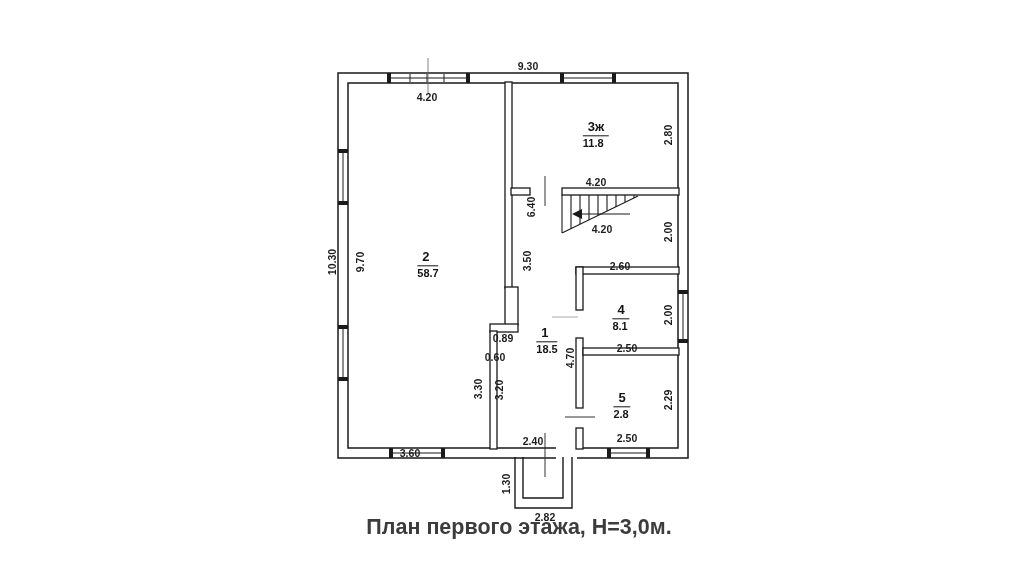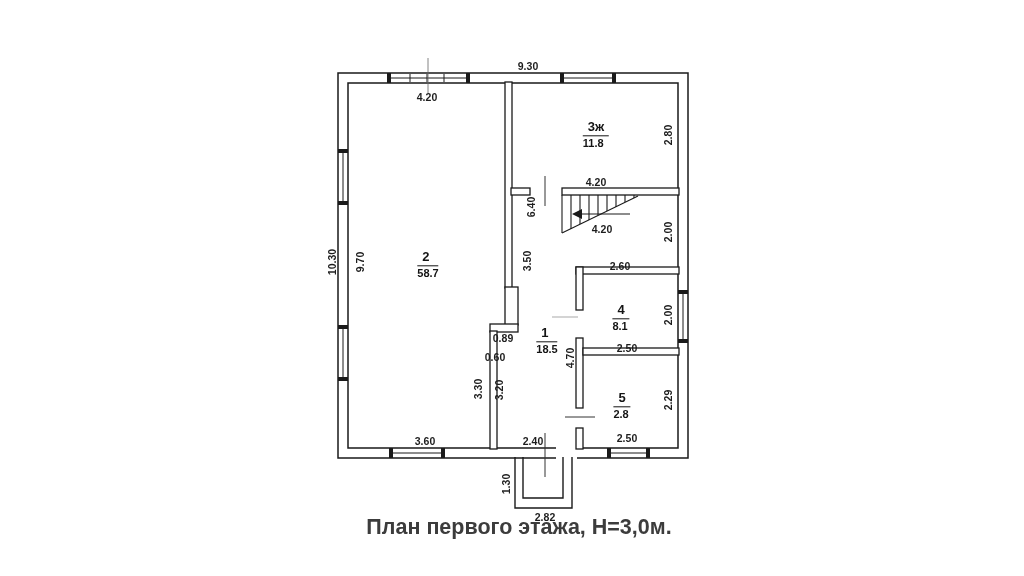--- a/index.html
+++ b/index.html
@@ -148,20 +148,20 @@
   <div class="dim" style="left:627px; top:438px;">2.50</div>
   <div class="dim v" style="left:332px; top:262px;">10.30</div>
   <div class="dim v" style="left:360px; top:262px;">9.70</div>
   <div class="dim v" style="left:531px; top:207px;">6.40</div>
   <div class="dim v" style="left:527px; top:261px;">3.50</div>
   <div class="dim" style="left:495px; top:317px;margin-top:40px;">0.60</div>
   <div class="dim" style="left:503px; top:338px;">0.89</div>
   <div class="dim v" style="left:478px; top:389px;">3.30</div>
   <div class="dim v" style="left:499px; top:390px;">3.20</div>
   <div class="dim v" style="left:570px; top:358px;">4.70</div>
-  <div class="dim" style="left:410px; top:441px;margin-left:15px;">3.60</div>
+  <div class="dim" style="left:410px; top:453px;">3.60</div>
   <div class="dim" style="left:533px; top:441px;">2.40</div>
   <div class="dim v" style="left:506px; top:484px;">1.30</div>
   <div class="dim" style="left:545px; top:517px;">2.82</div>
 
   <div class="caption">План первого этажа, Н=3,0м.</div>
 
 </div>
 
 </body></html>

